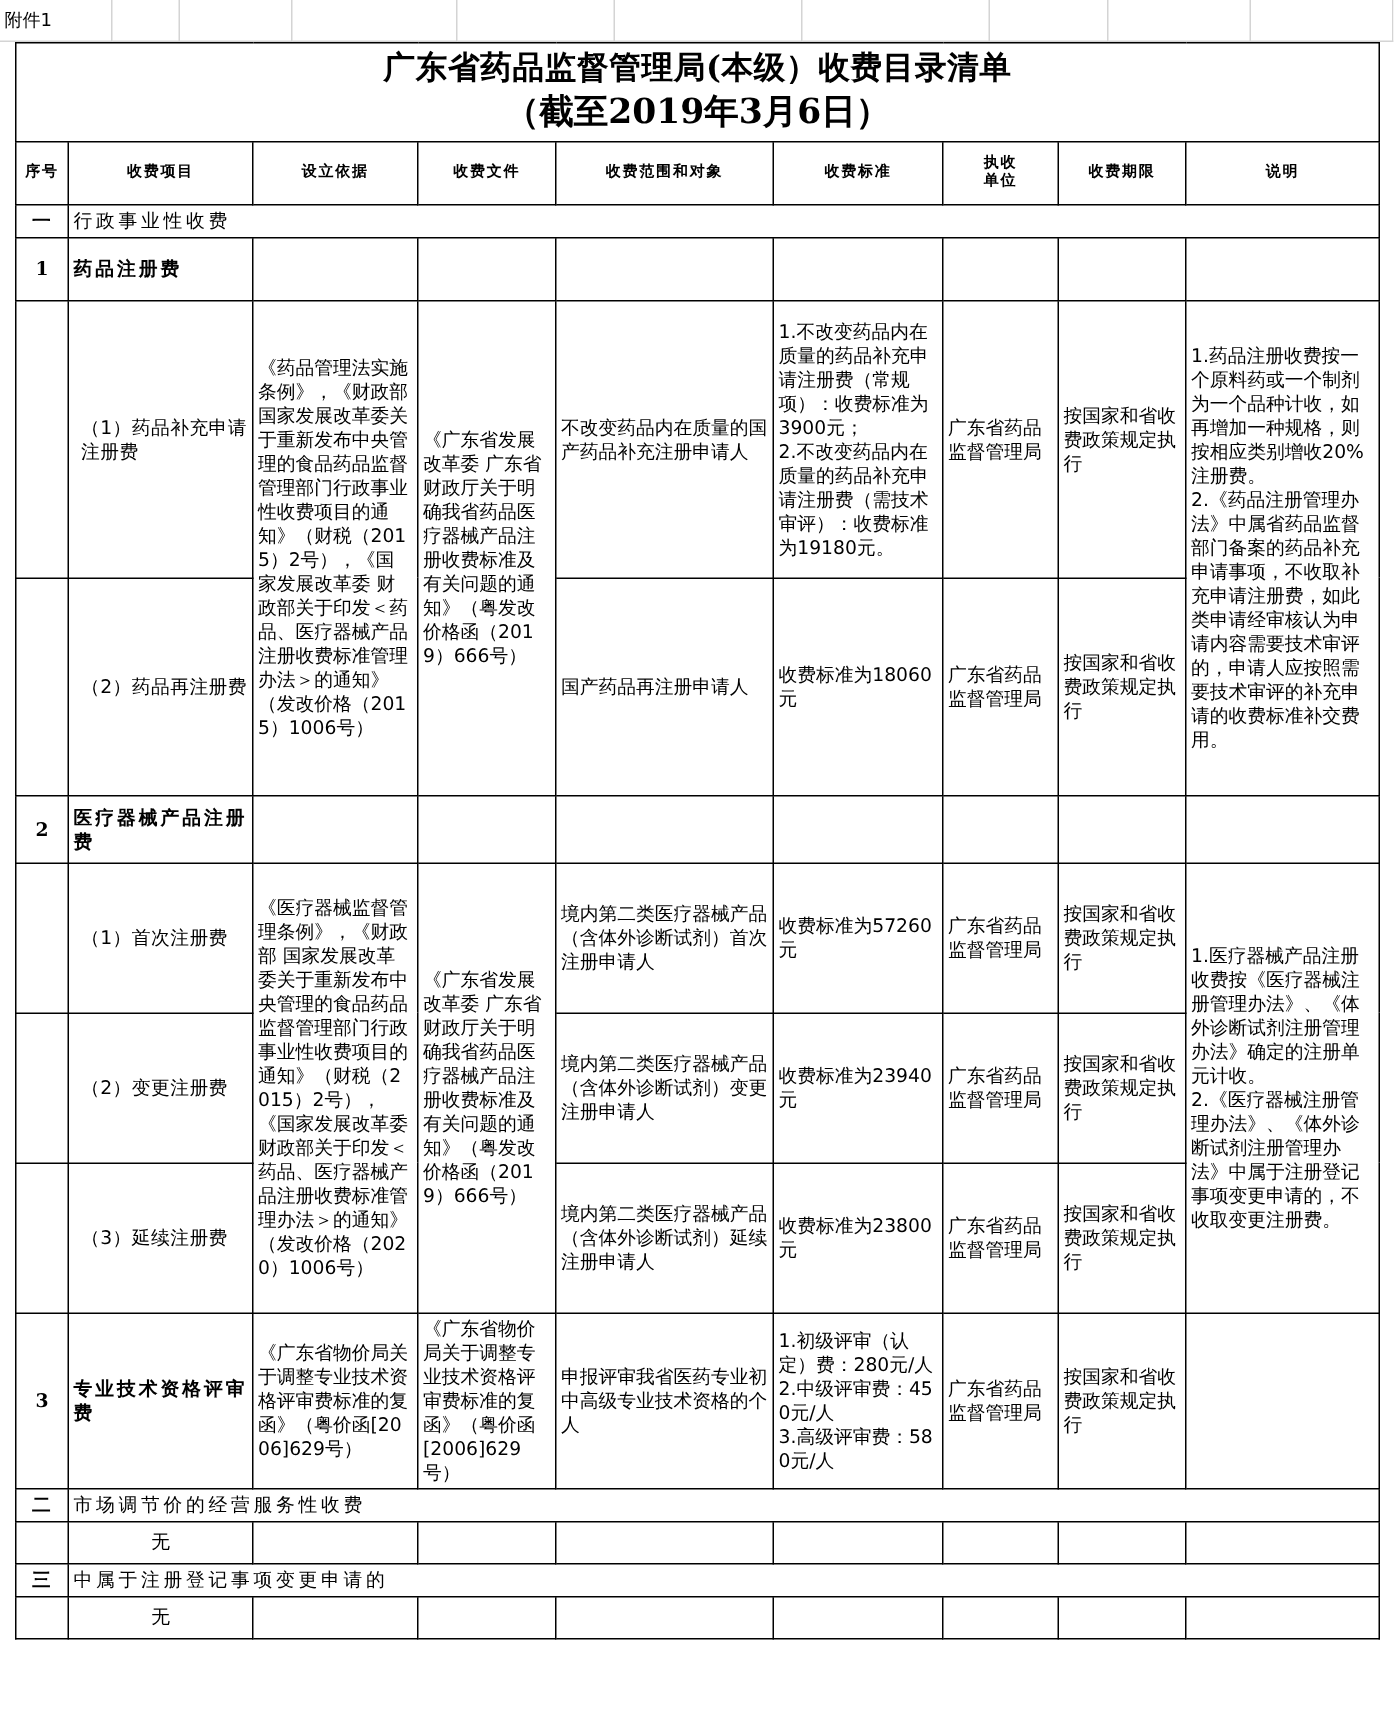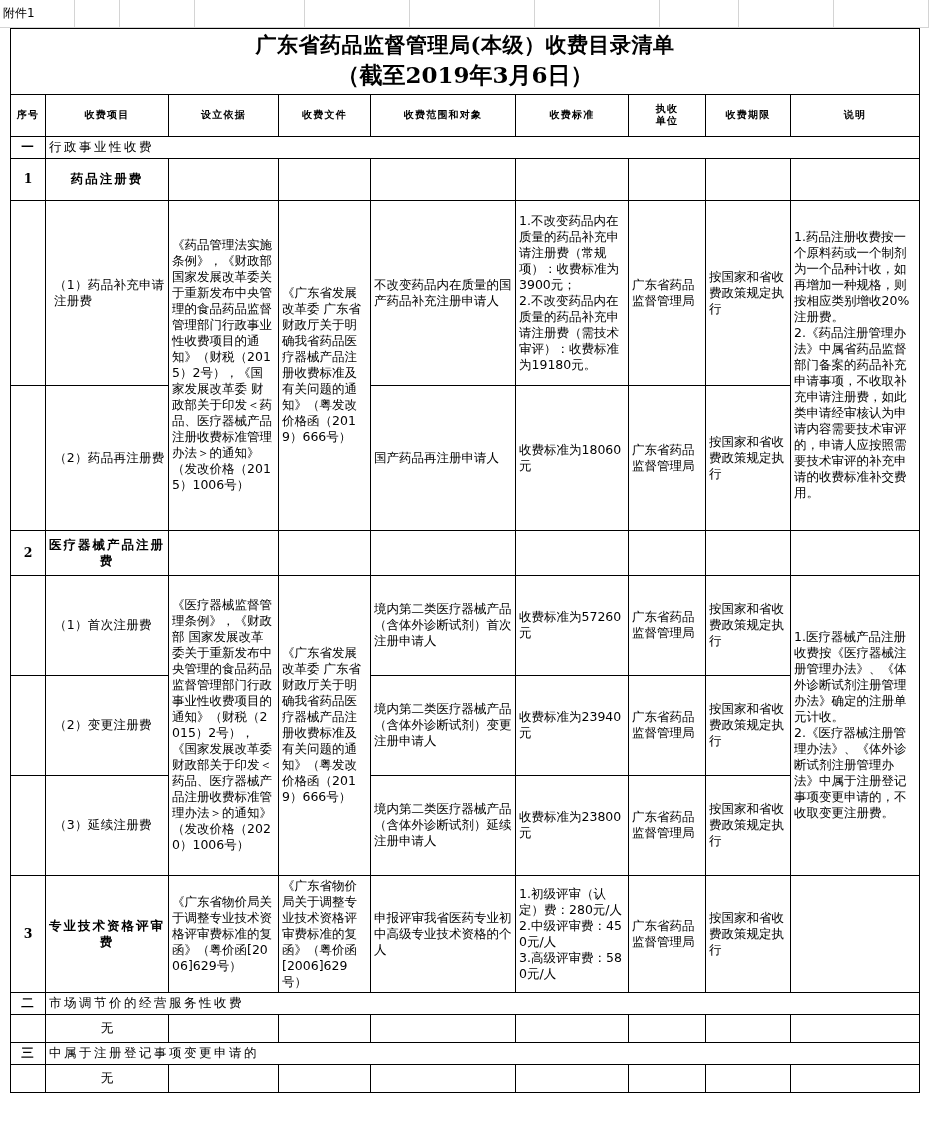--- a/index.html
+++ b/index.html
@@ -106,21 +106,21 @@
     letter-spacing: 2.5px;
     padding-left: 6px;
   }
   td.grp-num {
     text-align: center;
     font-family: "DejaVu Serif", "Liberation Serif", serif;
     font-weight: bold;
     font-size: 14px;
   }
   td.grp-title {
-    text-align: center;
+    text-align: left;
     font-family: "DejaVu Serif", "Liberation Serif", serif;
     font-weight: bold;
     font-size: 13.5px;
     letter-spacing: 2px;
   }
   td.item-name {
     text-align: center;
     font-size: 12.5px;
     letter-spacing: 0.3px;
     margin-top: 12px;

